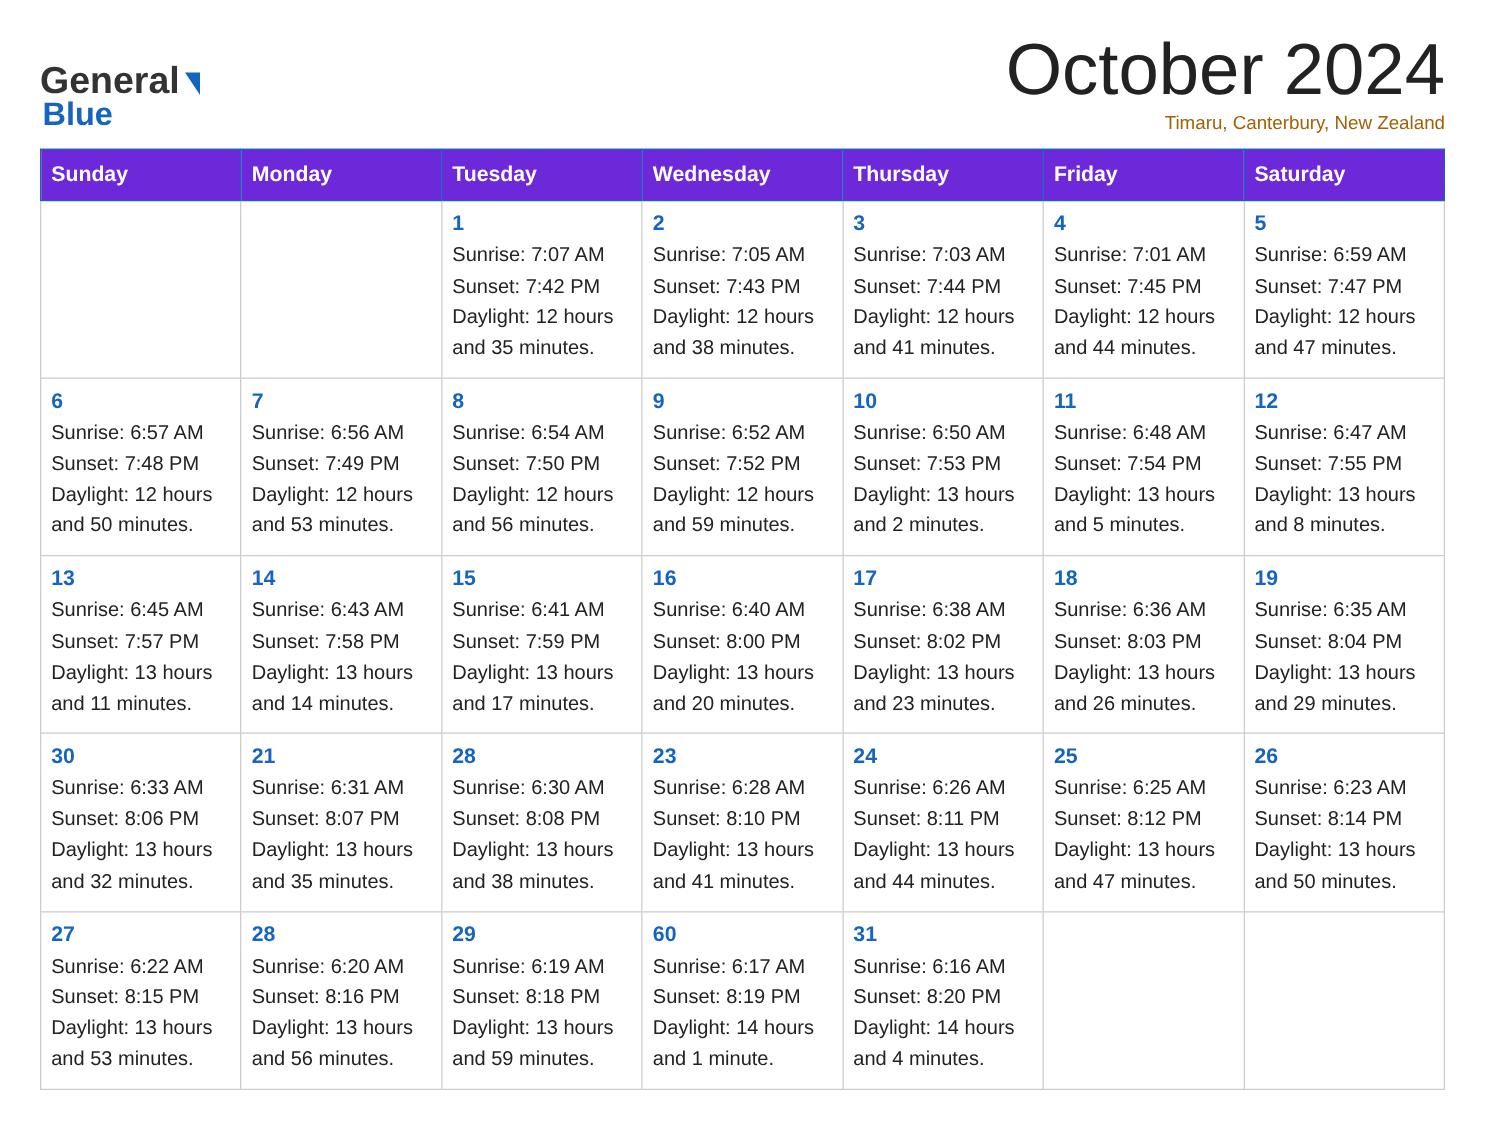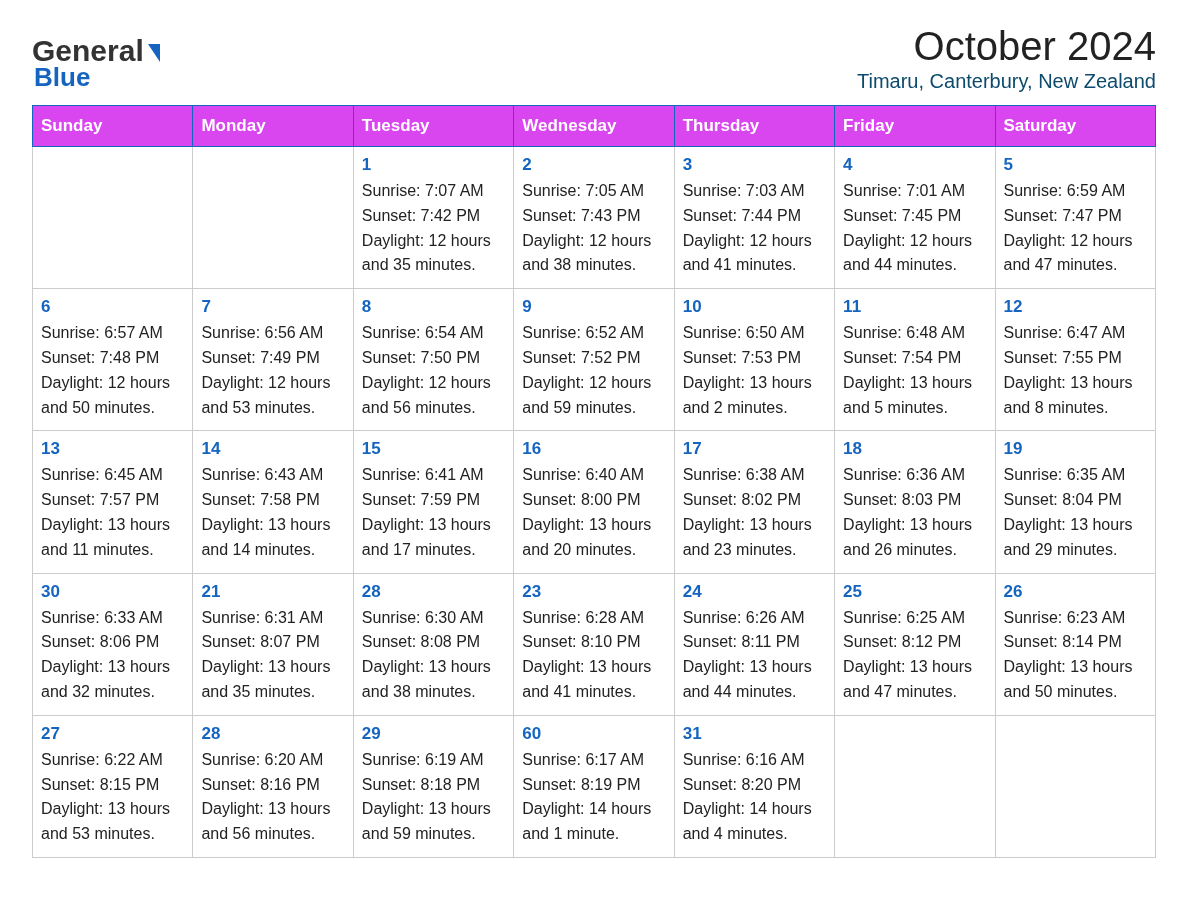--- a/index.html
+++ b/index.html
@@ -13,37 +13,37 @@
     .header {
       display: flex;
       justify-content: space-between;
       align-items: flex-end;
       margin-bottom: 8px;
     }
     .title-block {
       text-align: right;
     }
     .month-title {
-      font-size: 40px;
+      font-size: 58px;
       font-weight: normal;
       color: #222;
       line-height: 1.1;
     }
     .location {
-      font-size: 20px;
-      color: #0c4a6e;
+      font-size: 15px;
+      color: #a16207;
       margin-top: 2px;
     }
     .calendar-table {
       width: 100%;
       border-collapse: collapse;
       margin-top: 12px;
     }
     .calendar-table thead tr th {
-      background-color: #d946ef;
+      background-color: #6d28d9;
       color: #fff;
       padding: 10px 8px;
       font-size: 17px;
       font-weight: bold;
       text-align: left;
       border: 1px solid #1565C0;
     }
     .calendar-table tbody tr td {
       vertical-align: top;
       padding: 8px 8px 10px 8px;

